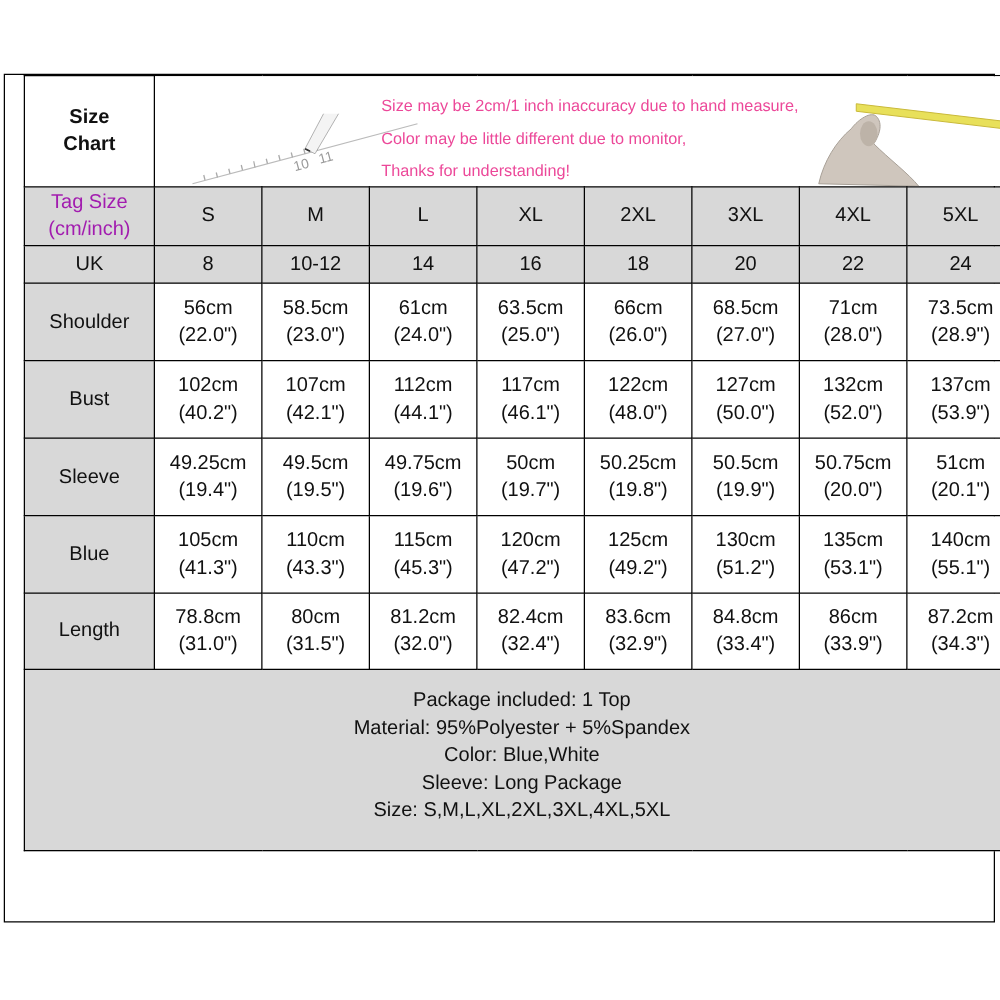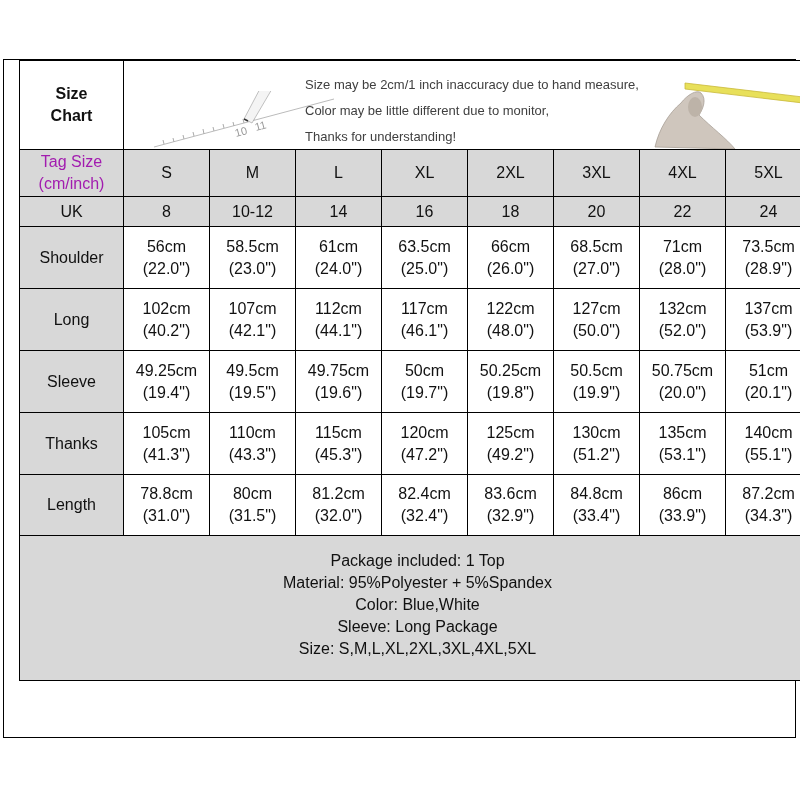--- a/index.html
+++ b/index.html
@@ -8,21 +8,21 @@
   .sheet { position:absolute; left:3px; top:59px; width:793px; height:679px;
            border:1.5px solid #000; box-sizing:border-box;padding-left:15px; }
   table.chart { border-collapse:collapse; width:100%; table-layout:fixed; }
   table.chart td { border:1px solid #000; text-align:center; vertical-align:middle;
                    padding:0; font-size:16px; line-height:22px; }
   .grey { background:#d8d8d8; }
   .white { background:#ffffff; }
   .title-cell { font-weight:bold; font-size:22px; line-height:29px; }
   .tag { color:#a21caf; font-size:16px; line-height:21px; }
   .banner { position:relative; height:88px; background:#fff; overflow:hidden; text-align:left !important; }
-  .notes { position:absolute; left:181px; top:11px; color:#404040; font-size:13px; line-height:26px; }
+  .notes { position:absolute; left:181px; top:11px; color:#ec4899; font-size:13px; line-height:26px; }
   .ruler { position:absolute; left:20px; top:30px; width:200px; height:60px; }
   .hand { position:absolute; right:6px; top:8px; width:160px; height:80px; }
   .package { text-align:right; vertical-align:top !important; padding:14px 0 0 4px !important;
              font-size:16px; line-height:23px; height:130px; }
 </style>
 </head>
 <body>
 
 <div class="sheet">
   <table class="chart">
@@ -137,21 +137,21 @@
             <div>71cm</div>
             <div>(28.0")</div>
           </td>
         <td class="white">
             <div>73.5cm</div>
             <div>(28.9")</div>
           </td>
       </tr>
 
       <tr style="height:62px">
-        <td class="grey">Long</td>
+        <td class="grey">Bust</td>
         <td class="white">
             <div>102cm</div>
             <div>(40.2")</div>
           </td>
         <td class="white">
             <div>107cm</div>
             <div>(42.1")</div>
           </td>
         <td class="white">
             <div>112cm</div>
@@ -209,21 +209,21 @@
             <div>50.75cm</div>
             <div>(20.0")</div>
           </td>
         <td class="white">
             <div>51cm</div>
             <div>(20.1")</div>
           </td>
       </tr>
 
       <tr style="height:62px">
-        <td class="grey">Thanks</td>
+        <td class="grey">Blue</td>
         <td class="white">
             <div>105cm</div>
             <div>(41.3")</div>
           </td>
         <td class="white">
             <div>110cm</div>
             <div>(43.3")</div>
           </td>
         <td class="white">
             <div>115cm</div>

